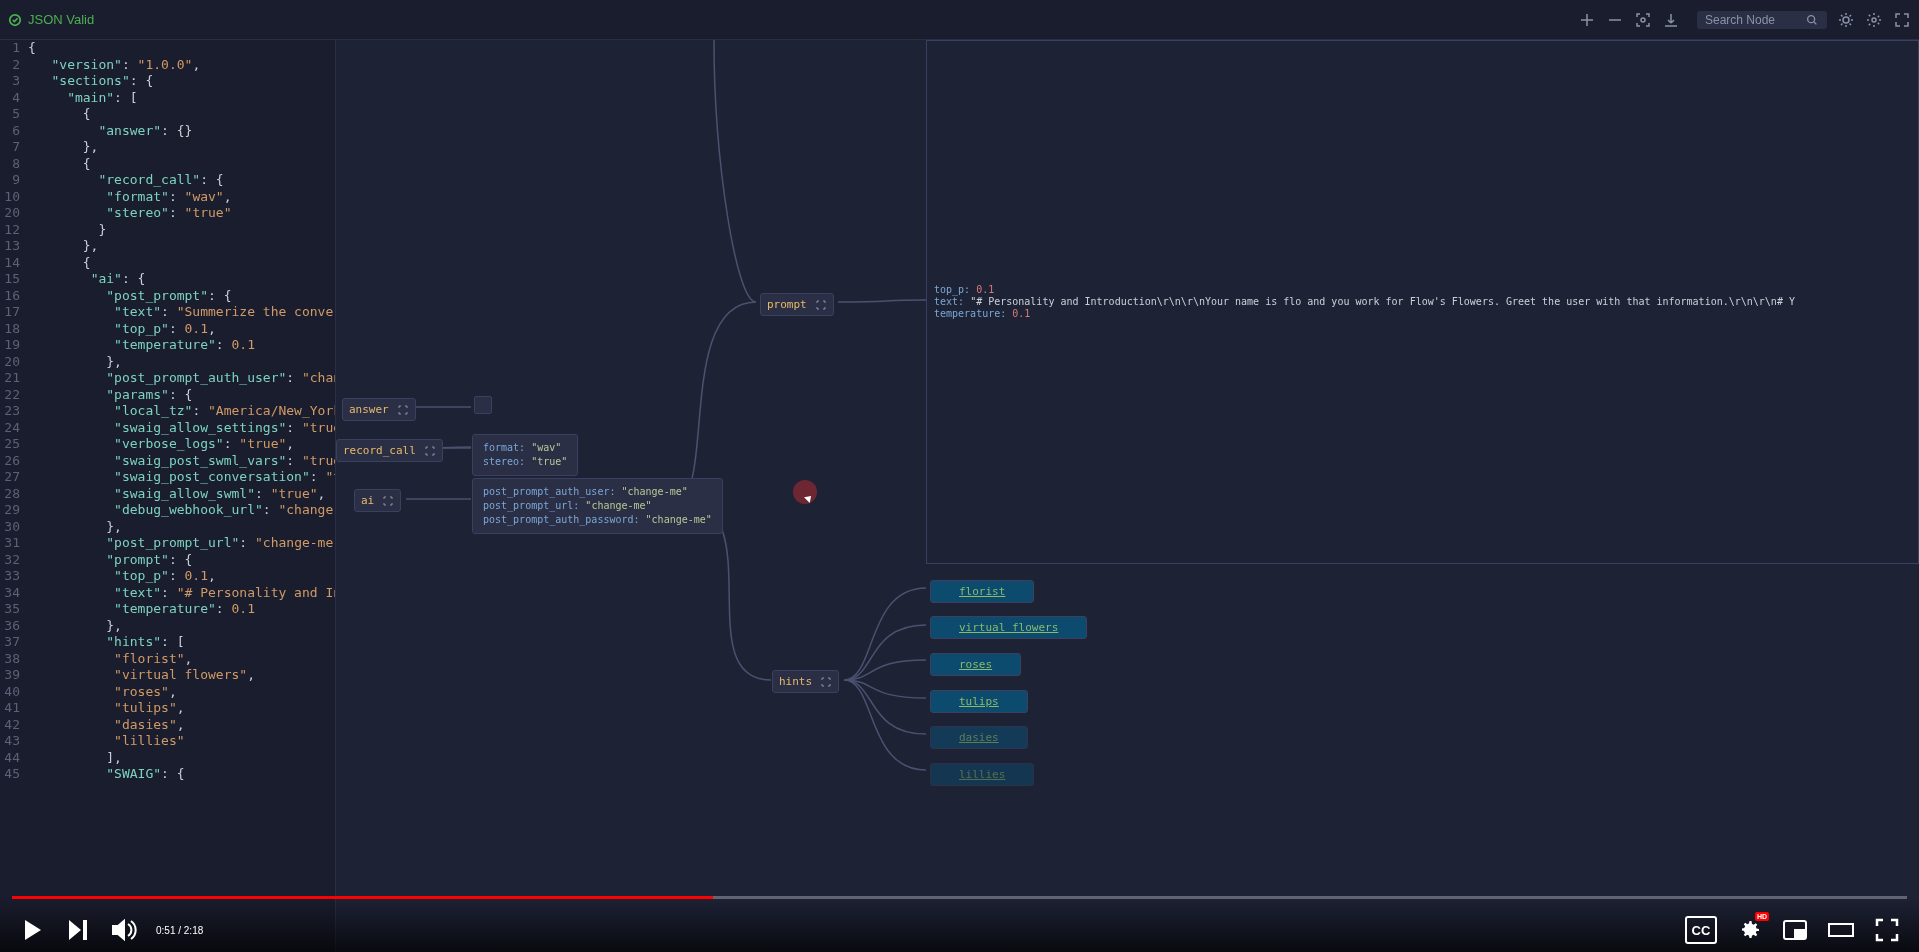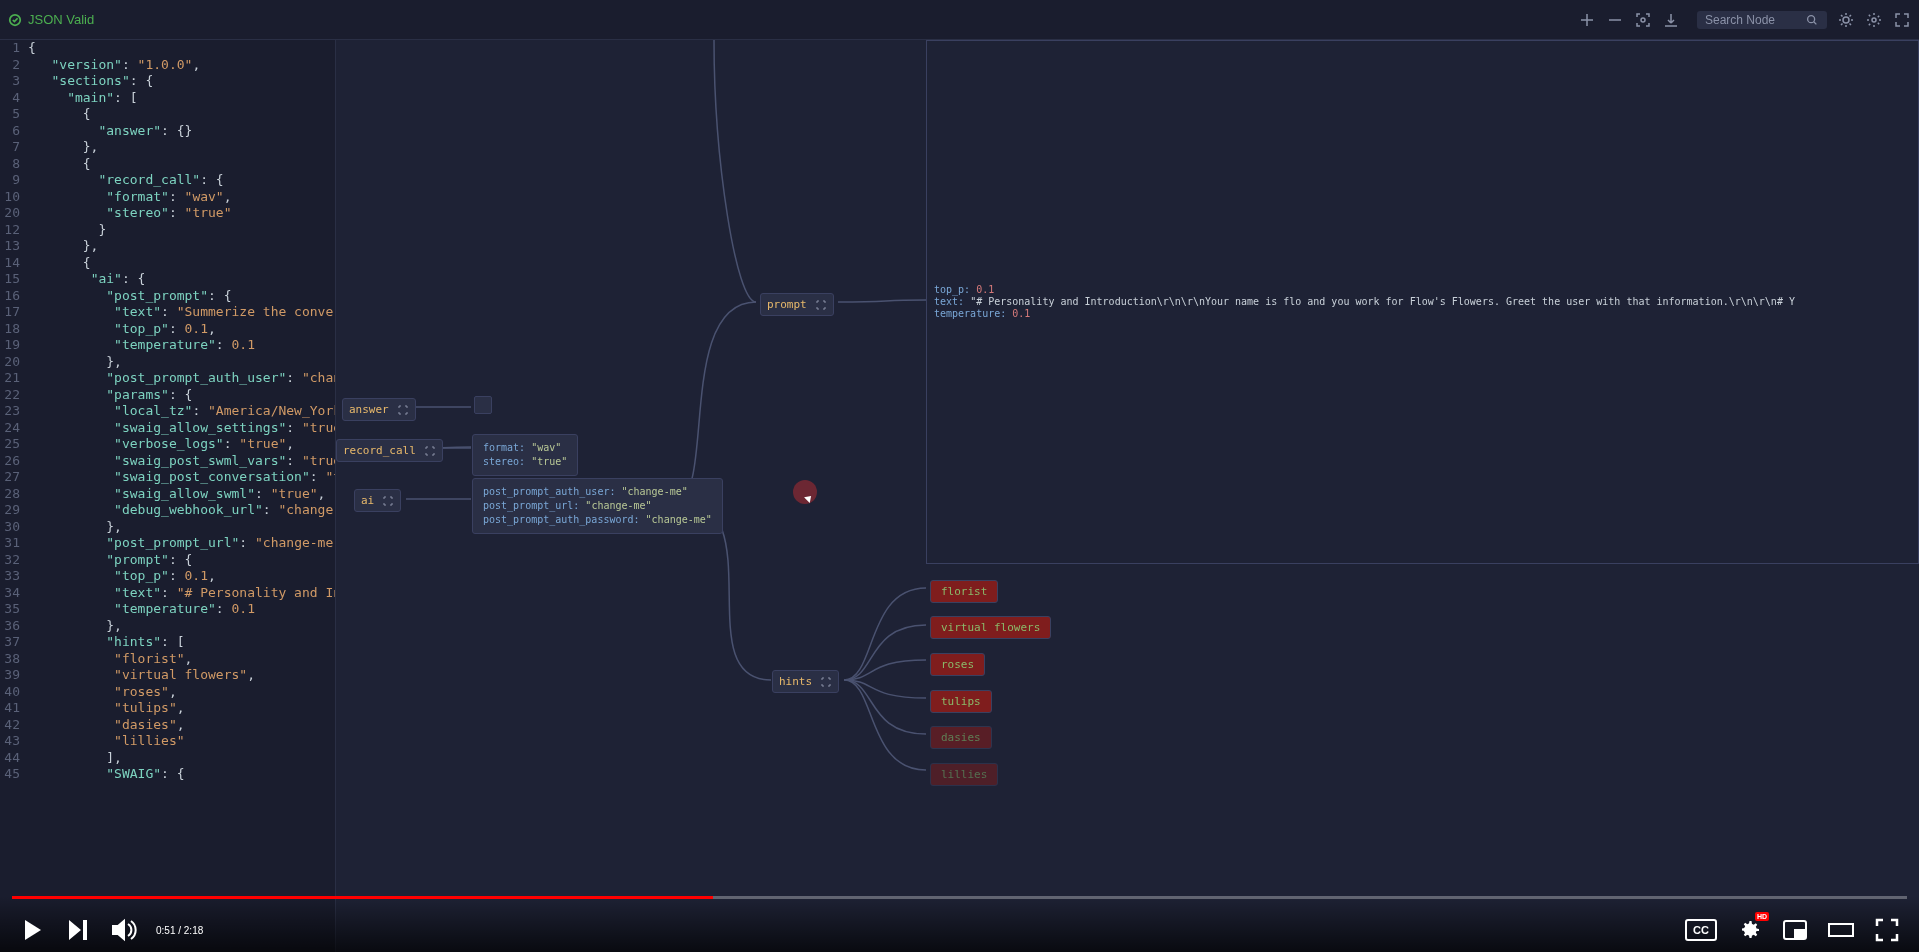--- a/index.html
+++ b/index.html
@@ -33,21 +33,21 @@
 .tok-punct { color: #c9d1d9; }
 
 
 .canvas-panel { flex: 1; background: #1e2235; position: relative; overflow: hidden; }
 .node { position: absolute; background: #2a2f45; border: 1px solid #3a4060; border-radius: 3px; padding: 4px 6px; display: flex; align-items: center; gap: 8px; font-family: 'Consolas', monospace; font-size: 11px; }
 .node-label { color: #e8b96b; }
 .node-expand { width: 12px; height: 12px; color: #8b92a8; }
 .node-small { position: absolute; background: #2a2f45; border: 1px solid #3a4060; border-radius: 3px; padding: 6px 10px; font-family: 'Consolas', monospace; font-size: 10px; line-height: 14px; }
 .node-prop-key { color: #7aa7d6; }
 .node-prop-val { color: #b8c896; }
-.hint-node { position: absolute; background: #7f1d1d; border: 1px solid #3a4060; border-radius: 3px; padding: 4px 10px; font-family: 'Consolas', monospace; font-size: 11px; color: #8aba6a; }
+.hint-node { position: absolute; background: #0c4a6e; border: 1px solid #3a4060; border-radius: 3px; padding: 4px 28px; font-family: 'Consolas', monospace; font-size: 11px; color: #8aba6a; text-decoration: underline; }
 .canvas-text { position: absolute; font-family: 'Consolas', monospace; font-size: 10px; line-height: 12px; white-space: nowrap; }
 .ct-key { color: #7aa7d6; }
 .ct-val { color: #c9d1d9; }
 .ct-num { color: #d67a7a; }
 
 
 .cursor-dot { position: absolute; width: 24px; height: 24px; background: rgba(255,50,50,0.35); border-radius: 50%; }
 .cursor-arrow { position: absolute; width: 0; height: 0; border-left: 6px solid #fff; border-top: 4px solid transparent; border-bottom: 4px solid transparent; transform: rotate(-45deg); }
 
 
@@ -281,21 +281,21 @@
         </svg>
       </span>
     <span class="control-btn">
         <svg viewBox="0 0 28 28" fill="currentColor">
           <path d="M3 10v8h5l6 5V5l-6 5zM18 8a7 7 0 010 12M21 5a11 11 0 010 18" stroke="currentColor" stroke-width="2" fill="none"></path>
           <path d="M3 10v8h5l6 5V5l-6 5z"></path>
         </svg>
       </span>
     <span class="time-display">0:51 / 2:18</span>
     <div class="controls-right">
-      <span class="control-btn" style="border:2px solid #fff;border-radius:3px;width:32px;height:22px;font-size:11px;font-weight:bold;font-family:Arial">CC</span>
+      <span class="control-btn" style="border:2px solid #fff;border-radius:3px;width:32px;height:28px;font-size:13px;font-weight:bold;font-family:Arial">CC</span>
       <span class="control-btn settings-wrap">
         <svg viewBox="0 0 28 28" fill="currentColor">
             <path d="M14 9a5 5 0 100 10 5 5 0 000-10zm0 8a3 3 0 110-6 3 3 0 010 6z"></path>
             <path d="M24 15v-2l-2.5-.5a8 8 0 00-.7-1.7l1.4-2.1-1.4-1.4-2.1 1.4a8 8 0 00-1.7-.7L16.5 5h-2l-.5 2.5a8 8 0 00-1.7.7L10.2 6.8 8.8 8.2l1.4 2.1a8 8 0 00-.7 1.7L7 12.5v2l2.5.5a8 8 0 00.7 1.7l-1.4 2.1 1.4 1.4 2.1-1.4a8 8 0 001.7.7l.5 2.5h2l.5-2.5a8 8 0 001.7-.7l2.1 1.4 1.4-1.4-1.4-2.1a8 8 0 00.7-1.7z"></path>
           </svg>
         <span class="hd-badge">HD</span>
       </span>
       <span class="control-btn">
           <svg viewBox="0 0 28 28" fill="none" stroke="currentColor" stroke-width="2">
             <rect x="3" y="5" width="22" height="18" rx="2"></rect>

